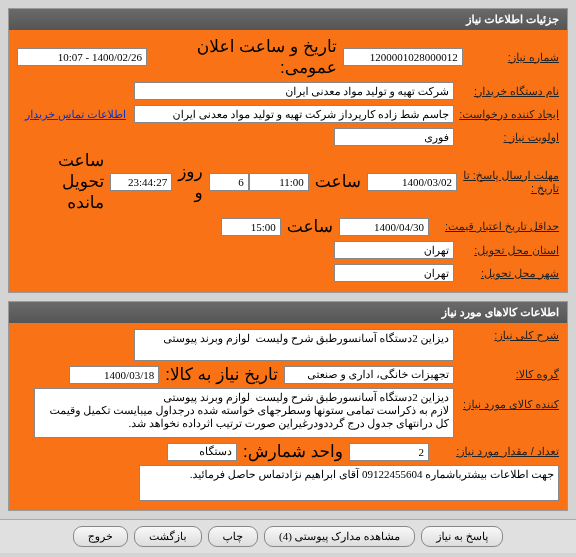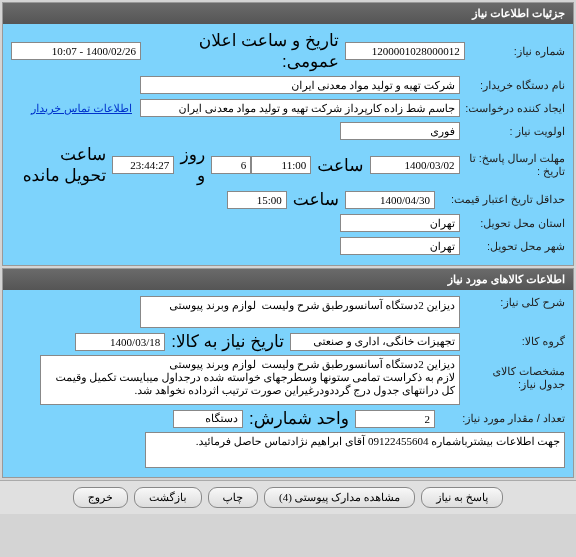--- a/index.html
+++ b/index.html
@@ -6,23 +6,23 @@
 body {
   font-family: Tahoma, Arial, sans-serif;
   font-size: 11px;
   background: #d4d4d4;
   direction: rtl;
   width: 576px;
   height: 557px;
   overflow: hidden;
 }
 .panel {
-  background: #7dd3fc;
+  background: #f97316;
   border: 1px solid #999;
-  margin: 2px;
+  margin: 8px;
 }
 .panel-header {
   background: linear-gradient(to bottom, #6a6a6a, #555);
   color: #fff;
   padding: 4px 8px;
   font-size: 11px;
   font-weight: bold;
 }
 .panel-body {
   padding: 6px 8px;
@@ -32,20 +32,21 @@
   align-items: center;
   margin-bottom: 3px;
   min-height: 20px;
 }
 .label {
   width: 105px;
   text-align: right;
   padding-left: 4px;
   font-size: 11px;
   color: #222;
+  text-decoration: underline;
 }
 .label-wide {
   width: 130px;
 }
 .input {
   background: #fff;
   border: 1px solid #888;
   height: 18px;
   padding: 1px 4px;
   font-family: Tahoma;
@@ -172,21 +173,21 @@
     </div>
 
     <div class="row">
       <span class="label">گروه کالا:</span>
       <input class="input" style="width: 170px;" readonly="" value="تجهیزات خانگی، اداری و صنعتی">
       <span class="inline-label">تاریخ نیاز به کالا:</span>
       <input class="input" style="width: 90px;" readonly="" value="1400/03/18">
     </div>
 
     <div class="row" style="align-items:flex-start">
-      <span class="label" style="padding-top:10px">مشخصات کالای جدول نیاز:</span>
+      <span class="label" style="padding-top:10px">کننده کالای مورد نیاز:</span>
       <textarea class="textarea" style="width: 420px; height: 50px;" readonly="">دیزاین 2دستگاه آسانسورطبق شرح ولیست  لوازم وبرند پیوستی
 لازم به ذکراست تمامی ستونها وسطرجهای خواسته شده درجداول میبایست تکمیل وقیمت کل درانتهای جدول درج گرددودرغیراین صورت ترتیب اثرداده نخواهد شد.</textarea>
     </div>
 
     <div class="row">
       <span class="label label-wide">تعداد / مقدار مورد نیاز:</span>
       <input class="input" style="width: 80px;" readonly="" value="2">
       <span class="inline-label">واحد شمارش:</span>
       <input class="input" style="width: 70px;" readonly="" value="دستگاه">
     </div>

